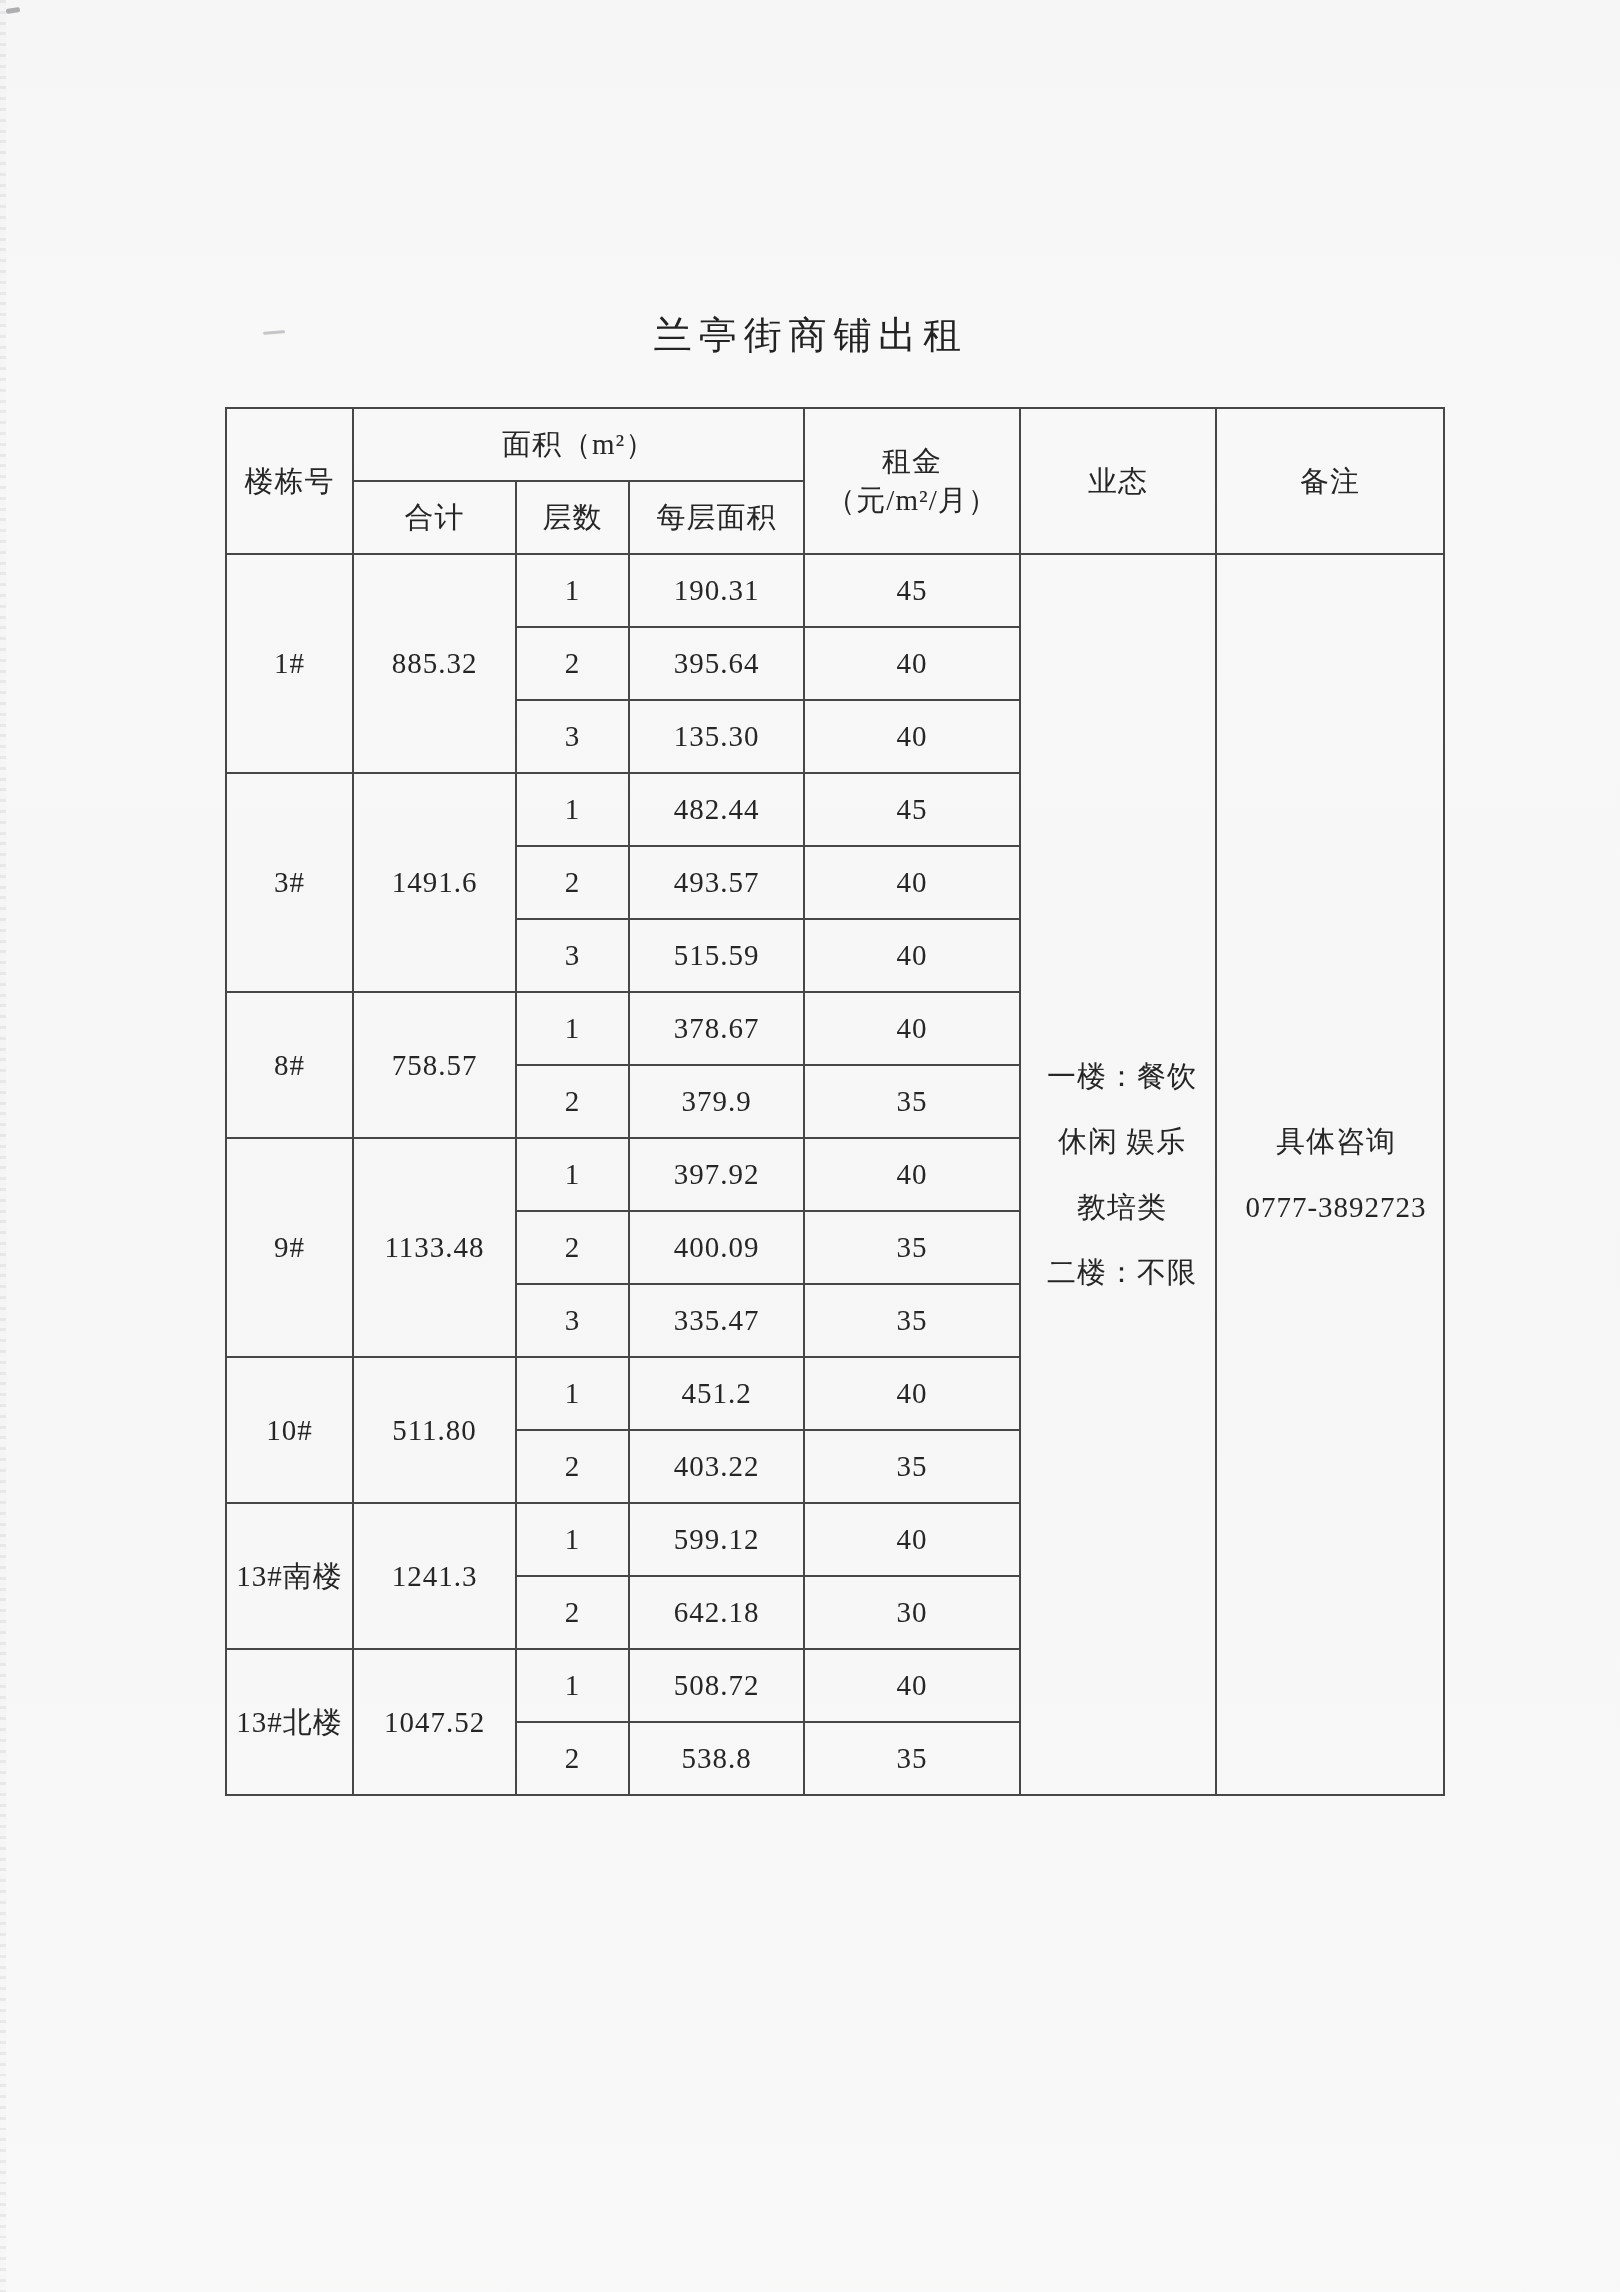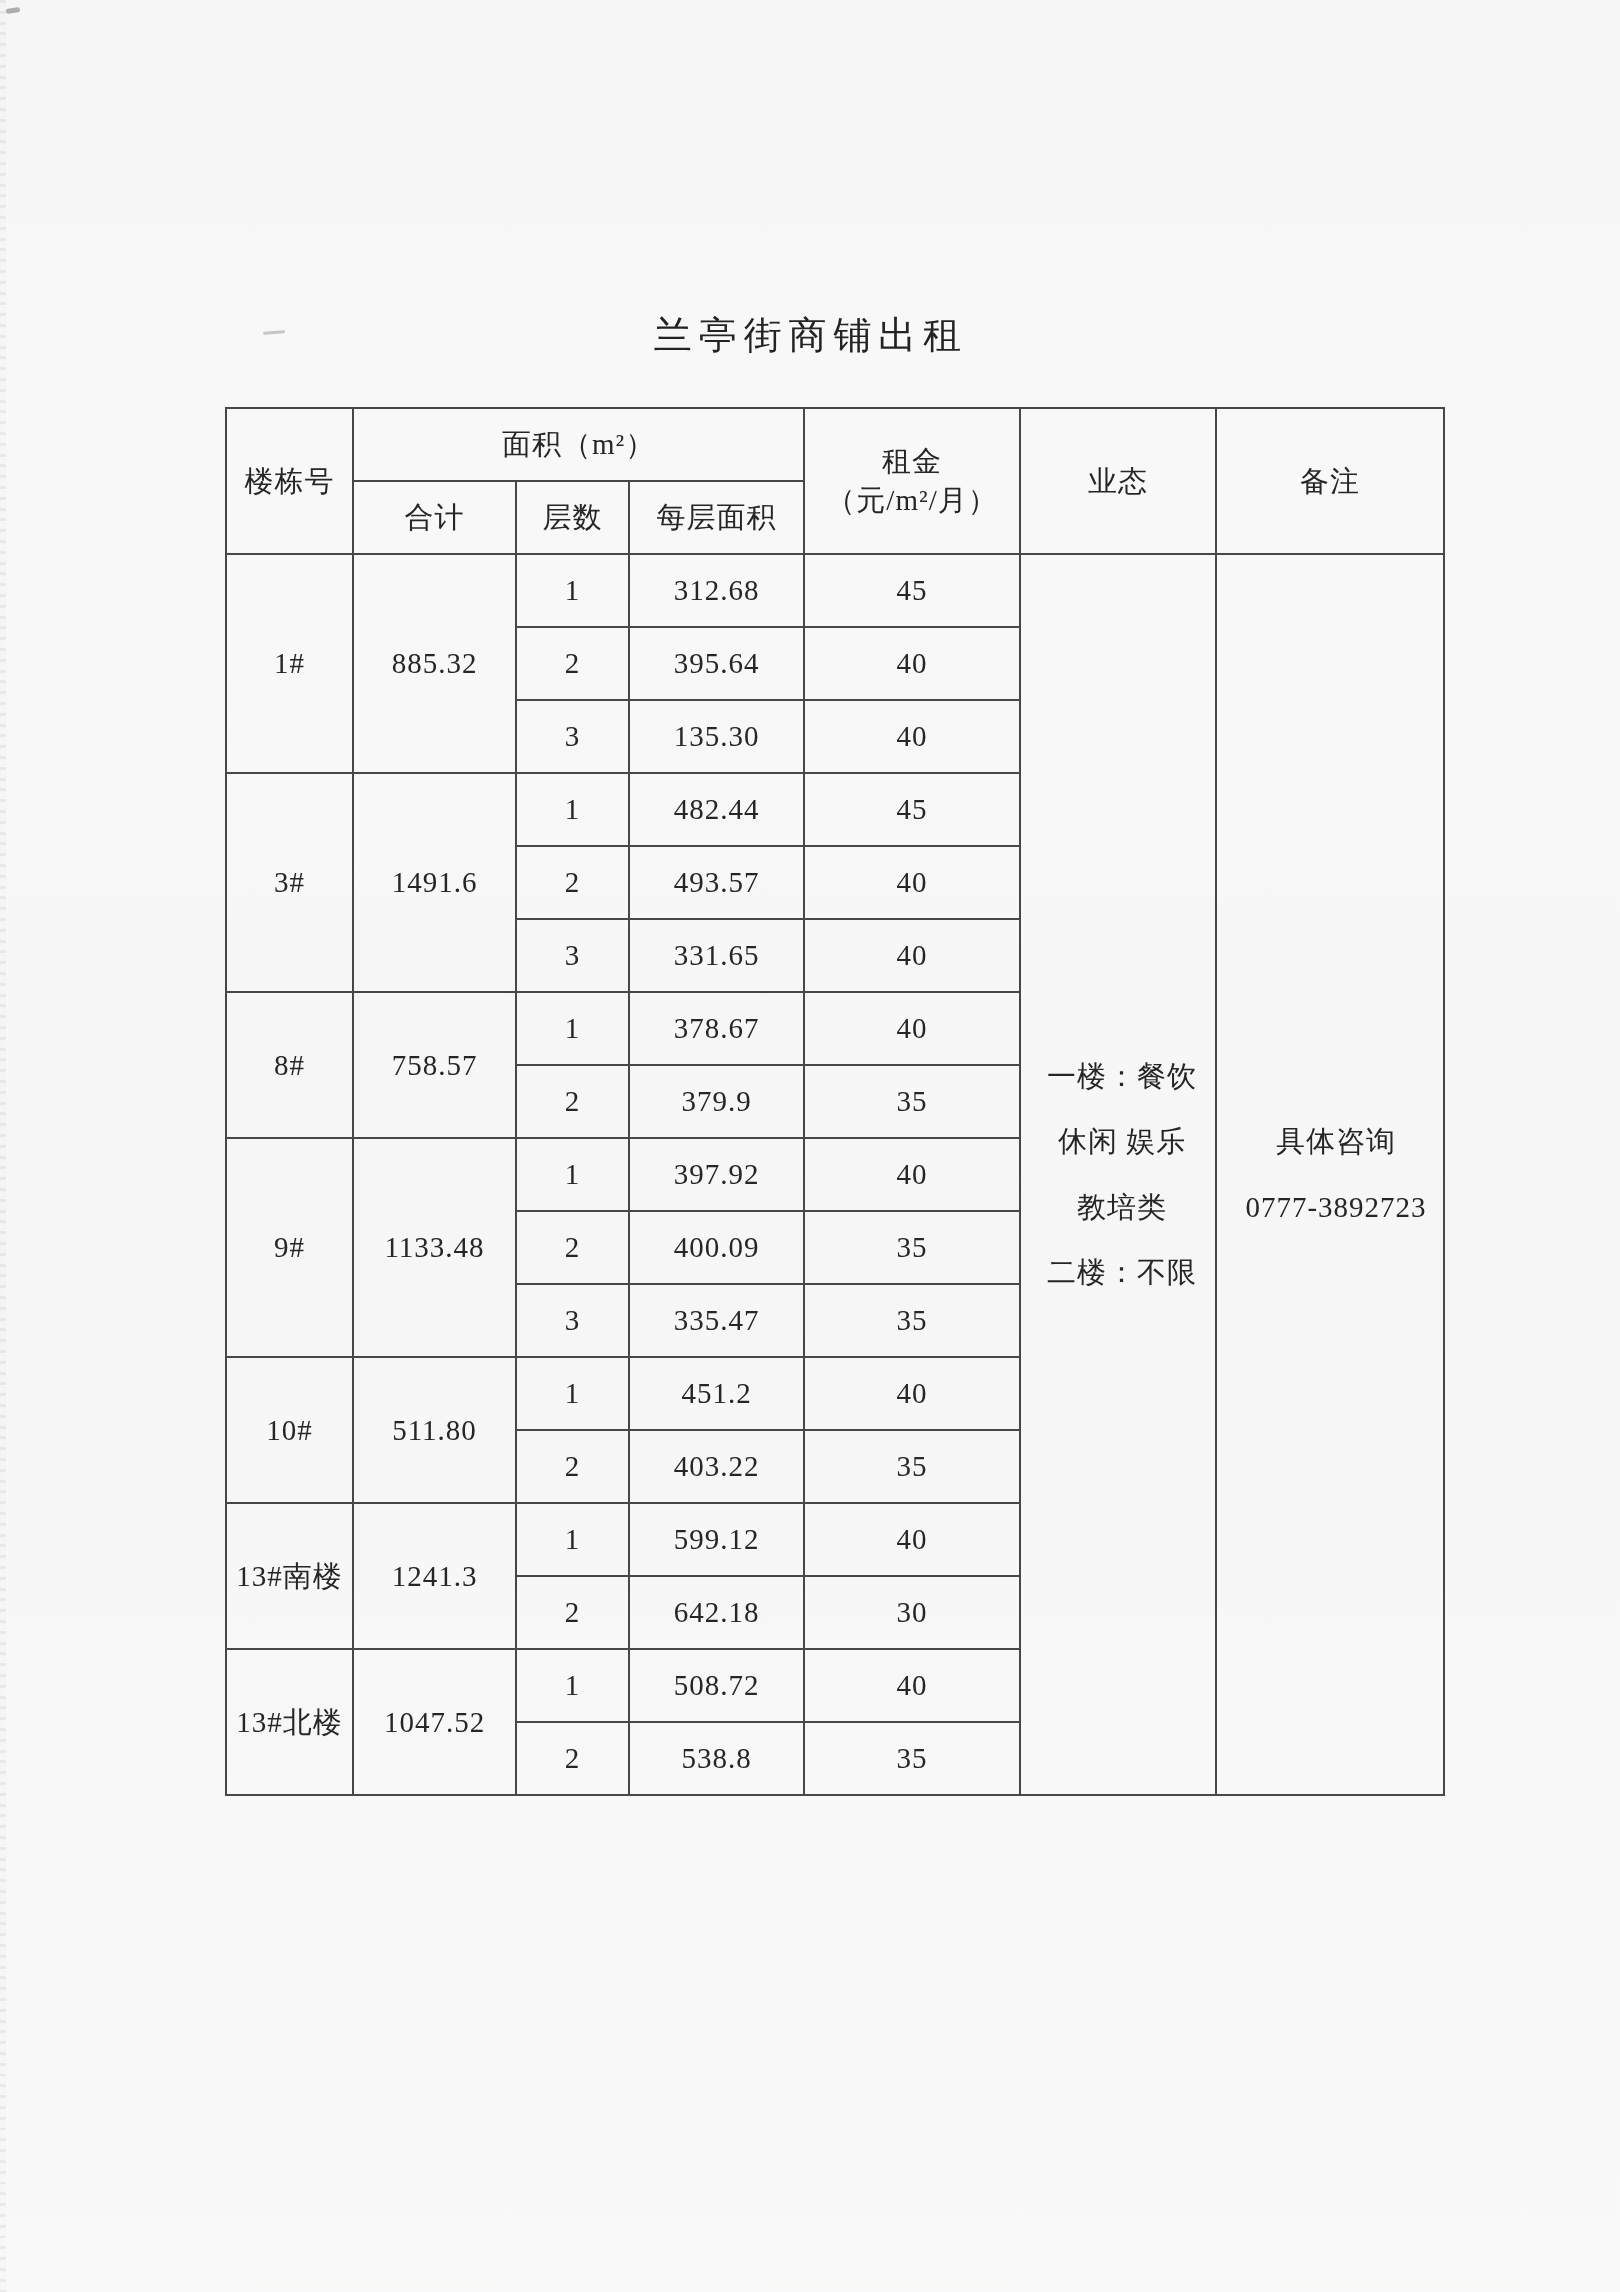--- a/index.html
+++ b/index.html
@@ -106,21 +106,21 @@
       <th>合计</th>
       <th>层数</th>
       <th>每层面积</th>
     </tr>
   </thead>
   <tbody>
       <tr>
         <td rowspan="3" class="building-cell">1#</td>
         <td rowspan="3">885.32</td>
         <td>1</td>
-        <td>312.68</td>
+        <td>190.31</td>
         <td>45</td>
         <td rowspan="17" class="business-cell">
           <div>一楼：餐饮</div>
           <div>休闲 娱乐</div>
           <div>教培类</div>
           <div>二楼：不限</div>
         </td>
         <td rowspan="17" class="remarks-cell">
           <div>具体咨询</div>
           <div>0777-3892723</div>
@@ -143,21 +143,21 @@
         <td>482.44</td>
         <td>45</td>
       </tr>
       <tr>
         <td>2</td>
         <td>493.57</td>
         <td>40</td>
       </tr>
       <tr>
         <td>3</td>
-        <td>331.65</td>
+        <td>515.59</td>
         <td>40</td>
       </tr>
       <tr>
         <td rowspan="2" class="building-cell">8#</td>
         <td rowspan="2">758.57</td>
         <td>1</td>
         <td>378.67</td>
         <td>40</td>
       </tr>
       <tr>

